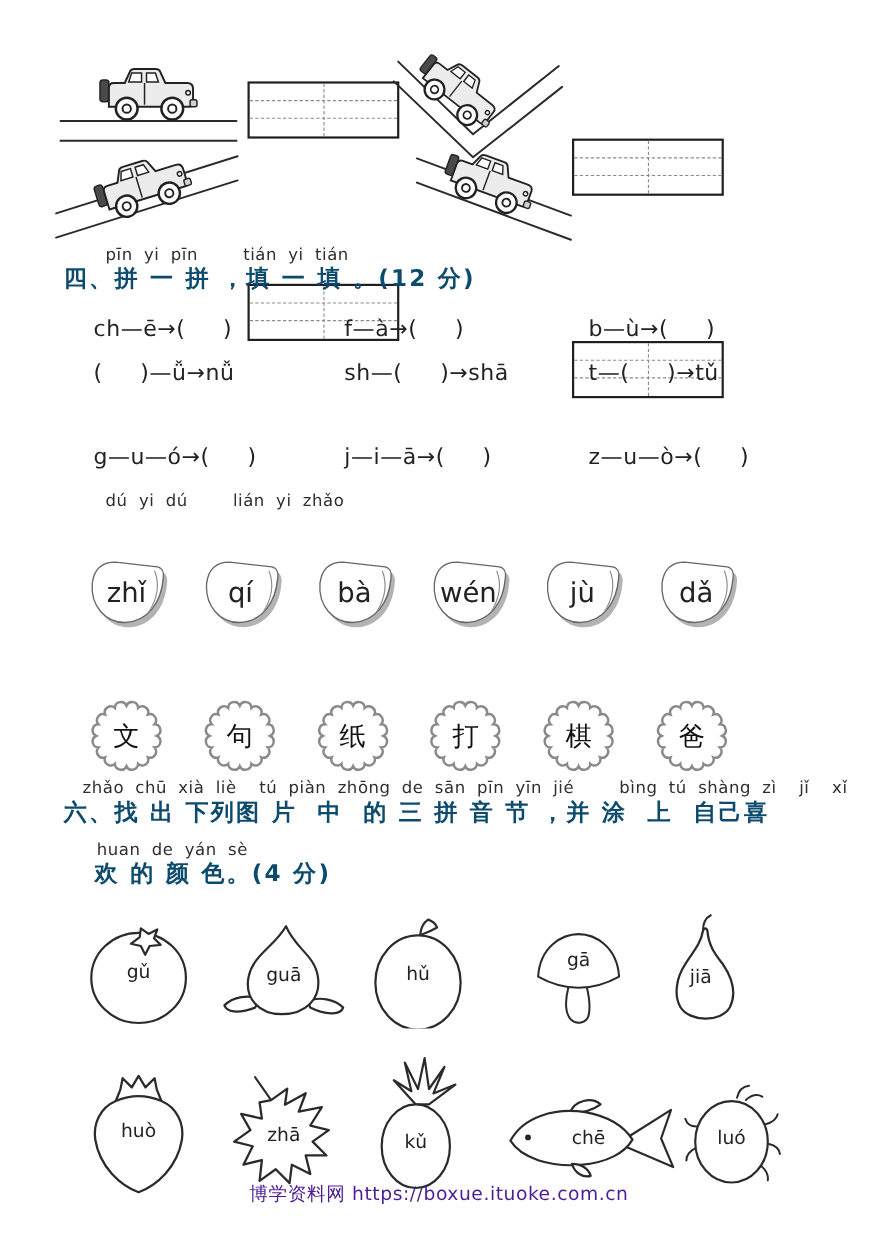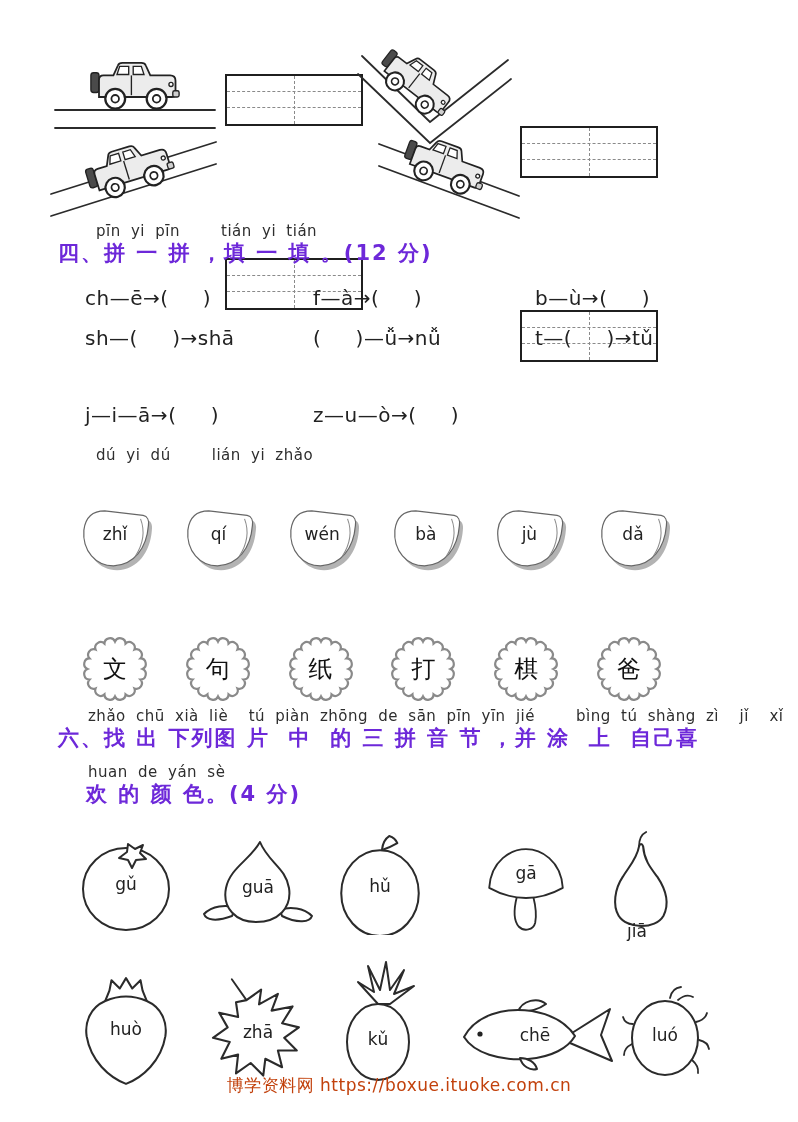--- a/index.html
+++ b/index.html
@@ -11,48 +11,48 @@
   .thin{fill:none;stroke:#2b2b2b;stroke-width:1.8;stroke-linecap:round;}
 
   
   .wgrid{width:134px;height:48px;border:2px solid #1f1f1f;position:relative;background:#fff;}
   .wgrid .hl{position:absolute;left:0;right:0;border-top:1px dashed #8a8a8a;}
   .wgrid .hl.a{top:15px;} .wgrid .hl.b{top:31px;}
   .wgrid .vl{position:absolute;top:0;bottom:0;left:50%;border-left:1px dashed #8a8a8a;}
 
   
   .pinyin-cap{font-size:15px;color:#2e2e2e;letter-spacing:.5px;word-spacing:5px;white-space:pre;}
-  .ctitle{font-size:21px;font-weight:700;letter-spacing:2px;white-space:pre;color:#6d28d9;}
+  .ctitle{font-size:21px;font-weight:700;letter-spacing:2px;white-space:pre;color:#0c4a6e;}
 
   
   .ex-row{position:absolute;left:85px;display:grid;grid-template-columns:228px 222px 1fr;
           font-size:20px;letter-spacing:.5px;white-space:pre;color:#222;}
 
   
   .leaf-row{left:76px;top:504px;width:600px;display:flex;justify-content:space-between;}
   .leaf{position:relative;width:82px;height:68px;}
-  .leaf .lab{position:absolute;left:0;top:20px;width:78px;text-align:center;font-size:17px;color:#222;}
+  .leaf .lab{position:absolute;left:0;top:20px;width:78px;text-align:center;font-size:25px;color:#222;}
   .char-row{left:82px;top:636px;width:580px;display:flex;justify-content:space-between;}
   .scallop{position:relative;width:66px;height:66px;}
   .scallop .lab{position:absolute;inset:0;display:flex;align-items:center;justify-content:center;
                 font-size:24px;font-family:"Liberation Serif","DejaVu Serif",serif;color:#111;}
 
   
   .pic{position:absolute;}
   .pic .plabel{position:absolute;left:0;right:0;top:52%;transform:translateY(-50%);
                text-align:center;font-size:17px;color:#222;}
   .pic-mushroom .plabel{top:36%;}
   .pic-pineapple .plabel{top:63%;}
   .pic-strawberry .plabel{top:48%;}
   .pic-fish .plabel{top:55%;left:-12px;}
   .pic-beetle .plabel{top:55%;}
-  .pic-pear .plabel{top:58%;margin-top:42px;}
+  .pic-pear .plabel{top:58%;}
 
   .footer{position:absolute;left:0;right:0;top:1074px;text-align:center;
-          font-size:17px;color:#c2410c;letter-spacing:.5px;}
+          font-size:17px;color:#4c1d95;letter-spacing:.5px;}
 </style>
 </head>
 <body>
 
 <div class="page">
 
   <svg width="0" height="0" style="position:absolute" aria-hidden="true">
     <defs>
       <g id="jeep">
         <rect x="1" y="13" width="9" height="22" rx="3" fill="#4a4a4a" stroke="#222" stroke-width="1.5"></rect>
@@ -138,25 +138,26 @@
 
   <div class="abs pinyin-cap" style="left:96px;top:222px">pīn yi pīn    tián yi tián</div>
   <div class="abs ctitle" style="left:58px;top:239px">四、拼 一 拼 ，填 一 填 。(12 分)</div>
 
   <div class="ex-row" style="top:286px">
     <span>ch—ē→(&nbsp;&nbsp;&nbsp;&nbsp;&nbsp;)</span>
     <span>f—à→(&nbsp;&nbsp;&nbsp;&nbsp;&nbsp;)</span>
     <span>b—ù→(&nbsp;&nbsp;&nbsp;&nbsp;&nbsp;)</span>
   </div>
   <div class="ex-row" style="top:326px">
+    <span>(&nbsp;&nbsp;&nbsp;&nbsp;&nbsp;)—ǚ→nǚ</span>
     <span>sh—(&nbsp;&nbsp;&nbsp;&nbsp;&nbsp;)→shā</span>
-    <span>(&nbsp;&nbsp;&nbsp;&nbsp;&nbsp;)—ǚ→nǚ</span>
     <span>t—(&nbsp;&nbsp;&nbsp;&nbsp;&nbsp;)→tǔ</span>
   </div>
   <div class="ex-row" style="top:403px">
+    <span>g—u—ó→(&nbsp;&nbsp;&nbsp;&nbsp;&nbsp;)</span>
     <span>j—i—ā→(&nbsp;&nbsp;&nbsp;&nbsp;&nbsp;)</span>
     <span>z—u—ò→(&nbsp;&nbsp;&nbsp;&nbsp;&nbsp;)</span>
   </div>
 
   <div class="abs pinyin-cap" style="left:96px;top:446px">dú yi dú    lián yi zhǎo</div>
 
   <div class="abs leaf-row">
     <div class="leaf">
       <svg width="82" height="68" viewBox="0 0 92 78">
           <use href="#leafcard"></use>
@@ -166,32 +167,32 @@
     <div class="leaf">
       <svg width="82" height="68" viewBox="0 0 92 78">
           <use href="#leafcard"></use>
         </svg>
       <div class="lab">qí</div>
     </div>
     <div class="leaf">
       <svg width="82" height="68" viewBox="0 0 92 78">
           <use href="#leafcard"></use>
         </svg>
+      <div class="lab">bà</div>
+    </div>
+    <div class="leaf">
+      <svg width="82" height="68" viewBox="0 0 92 78">
+          <use href="#leafcard"></use>
+        </svg>
       <div class="lab">wén</div>
     </div>
     <div class="leaf">
       <svg width="82" height="68" viewBox="0 0 92 78">
           <use href="#leafcard"></use>
         </svg>
-      <div class="lab">bà</div>
-    </div>
-    <div class="leaf">
-      <svg width="82" height="68" viewBox="0 0 92 78">
-          <use href="#leafcard"></use>
-        </svg>
       <div class="lab">jù</div>
     </div>
     <div class="leaf">
       <svg width="82" height="68" viewBox="0 0 92 78">
           <use href="#leafcard"></use>
         </svg>
       <div class="lab">dǎ</div>
     </div>
   </div>
 
@@ -227,21 +228,21 @@
       <div class="lab">棋</div>
     </div>
     <div class="scallop">
       <svg width="66" height="66" viewBox="0 0 72 72">
           <use href="#scallopPath" fill="#fff" stroke="#8a8a8a" stroke-width="2.4"></use>
         </svg>
       <div class="lab">爸</div>
     </div>
   </div>
 
-  <div class="abs pinyin-cap" style="left:88px;top:707px">zhǎo chū xià liè  tú piàn zhōng de sān pīn yīn jié    bìng tú shàng zì  jǐ  xǐ</div>
+  <div class="abs pinyin-cap" style="left:75px;top:707px">zhǎo chū xià liè  tú piàn zhōng de sān pīn yīn jié    bìng tú shàng zì  jǐ  xǐ</div>
   <div class="abs ctitle" style="left:58px;top:724px">六、找 出 下列图 片  中  的 三 拼 音 节 ，并 涂  上  自己喜</div>
   <div class="abs pinyin-cap" style="left:88px;top:763px">huan de yán sè</div>
   <div class="abs ctitle" style="left:86px;top:780px">欢 的 颜 色。(4 分)</div>
 
   <div class="pic pic-persimmon" style="left:74px;top:832px;width:104px;height:100px">
     <svg width="104" height="100" viewBox="0 0 100 100">
       <ellipse cx="50" cy="57" rx="43" ry="41" class="stroke"></ellipse>
       <path d="M52,12 l7,5 8,-4 -3,8 6,6 -10,1 -4,8 -4,-8 -9,-2 8,-6 z" class="stroke"></path>
     </svg>
     <div class="plabel">gǔ</div>

